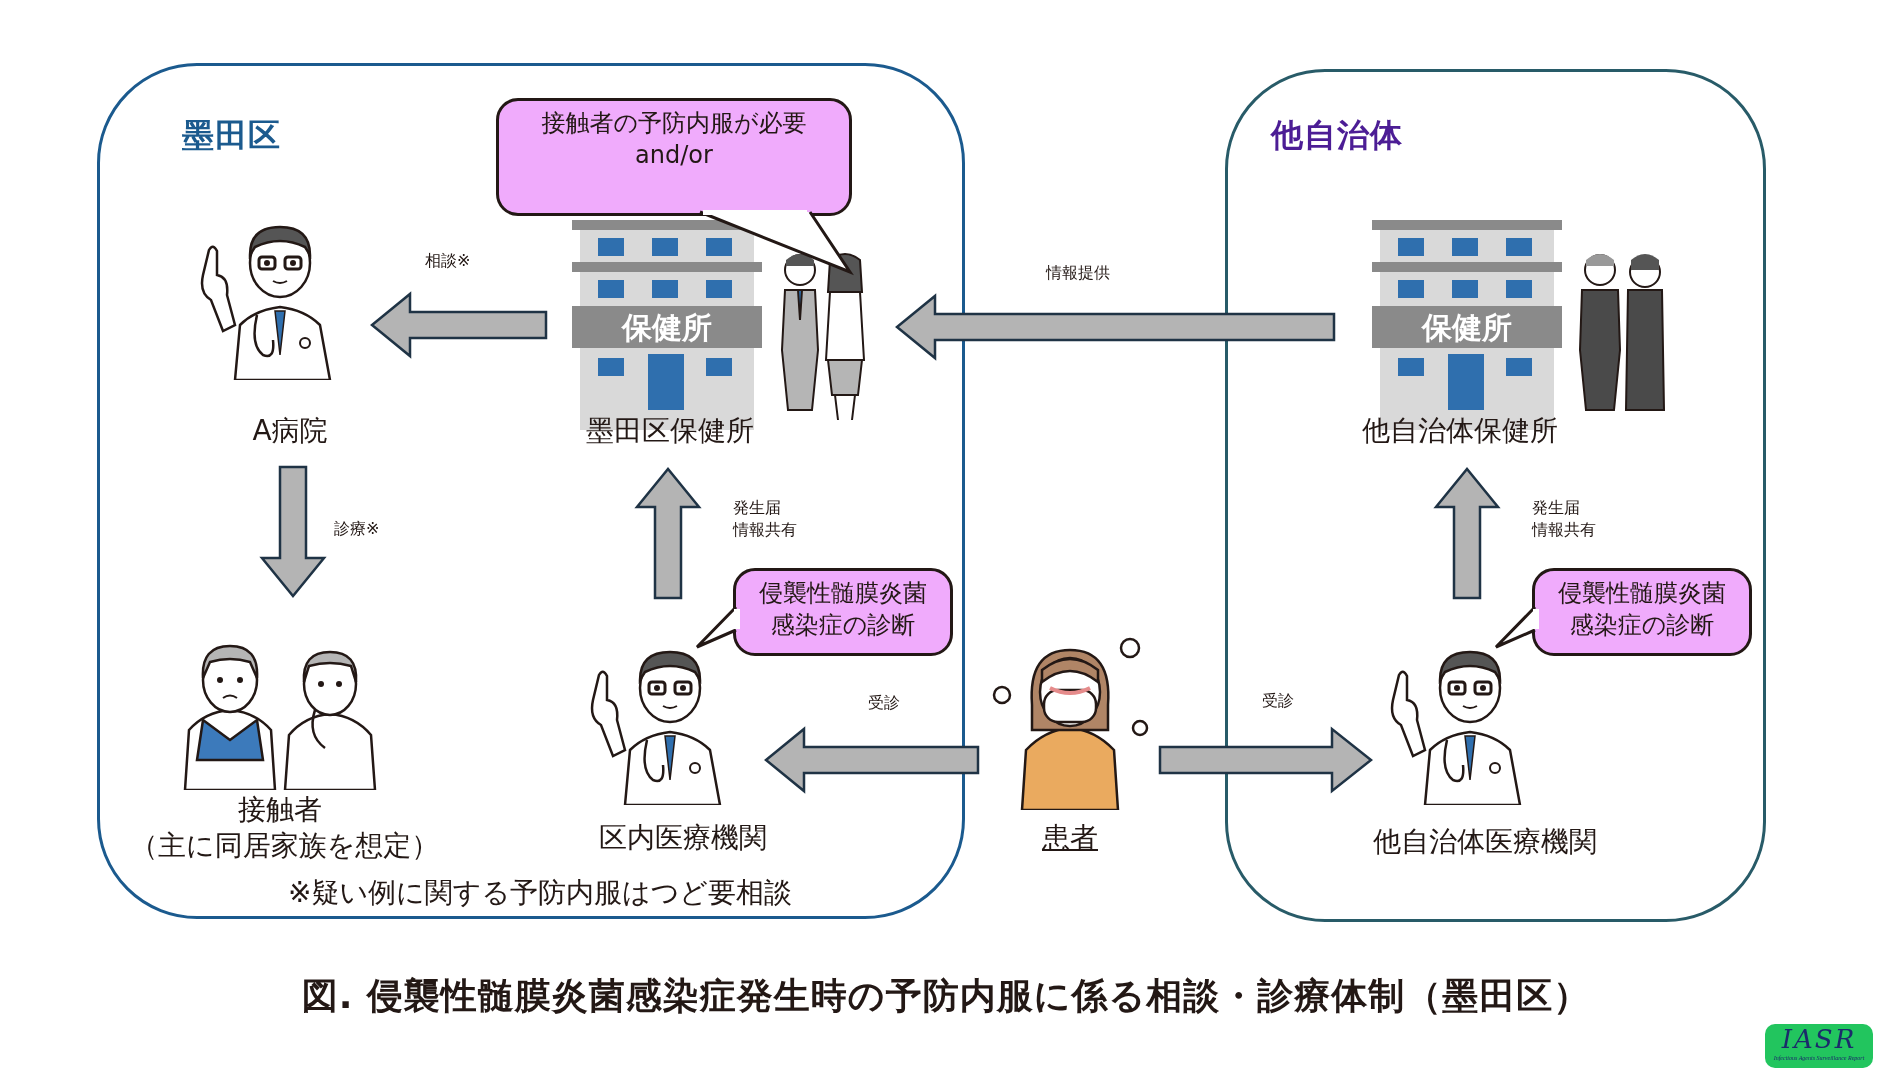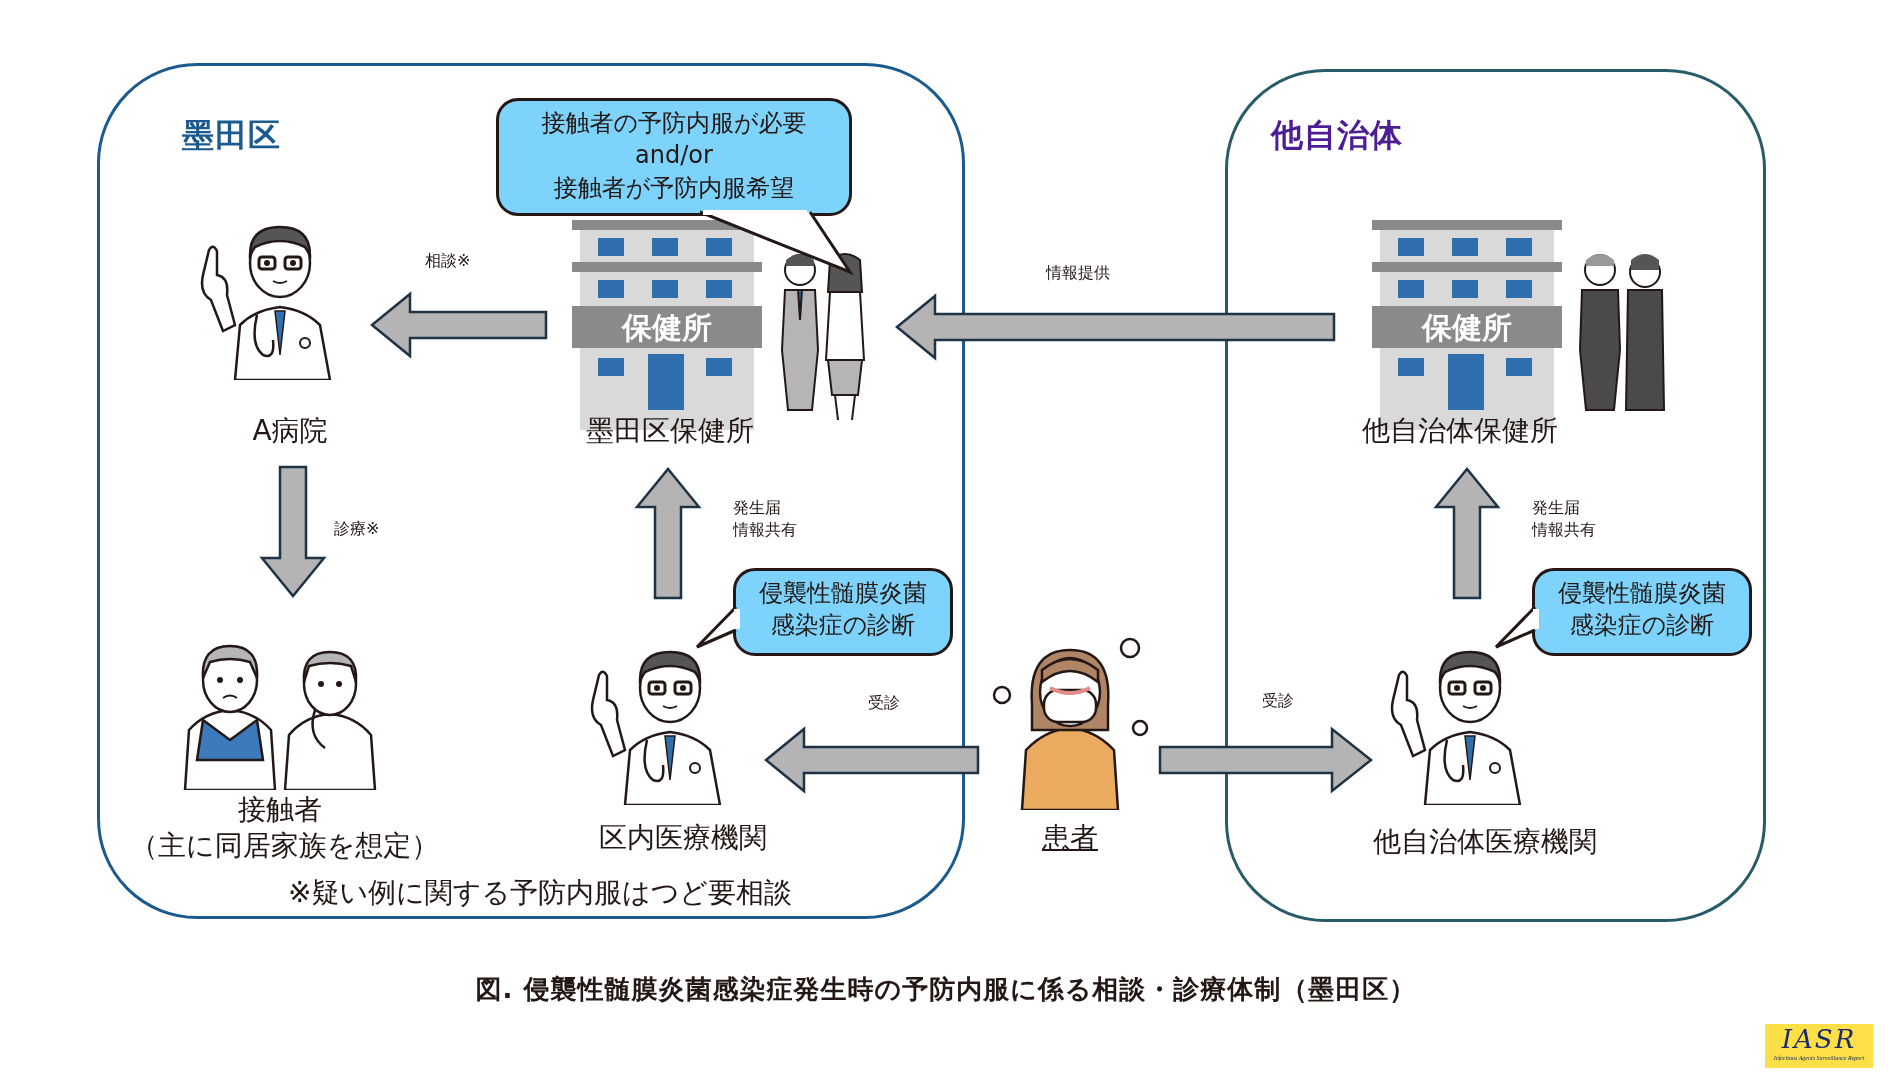--- a/index.html
+++ b/index.html
@@ -5,28 +5,28 @@
   html, body { margin:0; padding:0; background:#ffffff; }
   body { width:1892px; height:1080px; position:relative; overflow:hidden;
          font-family:"DejaVu Sans", "Liberation Sans", sans-serif; color:#231815; }
   .abs { position:absolute; }
   .region { position:absolute; border-width:3px; border-style:solid; border-radius:100px; box-sizing:border-box; background:transparent; }
   .region-left { left:97px; top:63px; width:868px; height:856px; border-color:#1b5a8e; }
   .region-right { left:1225px; top:69px; width:541px; height:853px; border-color:#285b68; }
   .region-title { position:absolute; font-size:32px; font-weight:bold; letter-spacing:1px; }
   .label { position:absolute; font-size:28px; white-space:nowrap; text-align:center; line-height:1.3; }
   .edge-label { position:absolute; font-size:16px; white-space:nowrap; line-height:1.35; }
-  .bubble { position:absolute; border:3px solid #231815; border-radius:22px; background:#7dd3fc;
+  .bubble { position:absolute; border:3px solid #231815; border-radius:22px; background:#f0abfc;
             font-size:24px; text-align:center; line-height:1.35; box-sizing:border-box; padding:6px 10px; }
   .bubble-tail { position:absolute; overflow:visible; }
   .arrow { position:absolute; overflow:visible; }
   .caption { position:absolute; left:0; width:1892px; top:972px; text-align:center;
-             font-size:26px; font-weight:bold; letter-spacing:1px; color:#231815; }
-  .logo { position:absolute; left:1765px; top:1024px; width:108px; height:44px; background:#fde047;
-          text-align:center; color:#1b2a6b; }
+             font-size:36px; font-weight:bold; letter-spacing:1px; color:#231815; }
+  .logo { position:absolute; left:1765px; top:1024px; width:108px; height:44px; background:#22c55e;
+          text-align:center; color:#1b2a6b;border-radius:10px; }
   .logo-main { font-family:"DejaVu Serif","Liberation Serif", serif; font-style:italic; font-size:26px; line-height:30px; letter-spacing:2px; }
   .logo-sub { font-family:"Liberation Serif", serif; font-style:italic; font-size:6px; line-height:8px; }
   svg text { font-family:"DejaVu Sans", sans-serif; }
 </style>
 </head>
 <body>
 
 <div class="region region-left"></div>
 <div class="region-title abs" style="left:182px;top:114px;color:#1b5a8e;">墨田区</div>
 
@@ -81,21 +81,20 @@
     <path d="M258 140 L292 140 L288 175 L262 175 Z" fill="#b5b5b5"></path>
     <path d="M265 175 L268 200 M285 175 L282 200" fill="none"></path>
   </g>
   <path d="M216 40 Q230 28 244 40 L244 46 L216 46 Z" fill="#555"></path>
 </svg>
 <div class="label" style="left:570px;top:413px;width:200px;">墨田区保健所</div>
 
 <div class="bubble" style="left:496px;top:98px;width:356px;height:118px;">
   <div>接触者の予防内服が必要</div>
   <div>and/or</div>
-  <div>接触者が予防内服希望</div>
 </div>
 <svg class="bubble-tail" style="left:700px;top:210px;" width="160" height="70">
   <path d="M0 2 L150 62 L110 2" fill="#fff" stroke="#231815" stroke-width="3"></path>
   <rect x="3" y="0" width="104" height="5" fill="#fff"></rect>
 </svg>
 
 <svg class="abs" style="left:175px;top:640px;" width="210" height="150" viewBox="0 0 210 150">
   <g stroke="#231815" stroke-width="2.5">
     <path d="M10 150 L14 90 Q30 72 55 70 Q80 72 96 90 L100 150 Z" fill="#fff"></path>
     <path d="M28 80 L55 100 L82 80 L88 120 L22 120 Z" fill="#3c7abb"></path>

